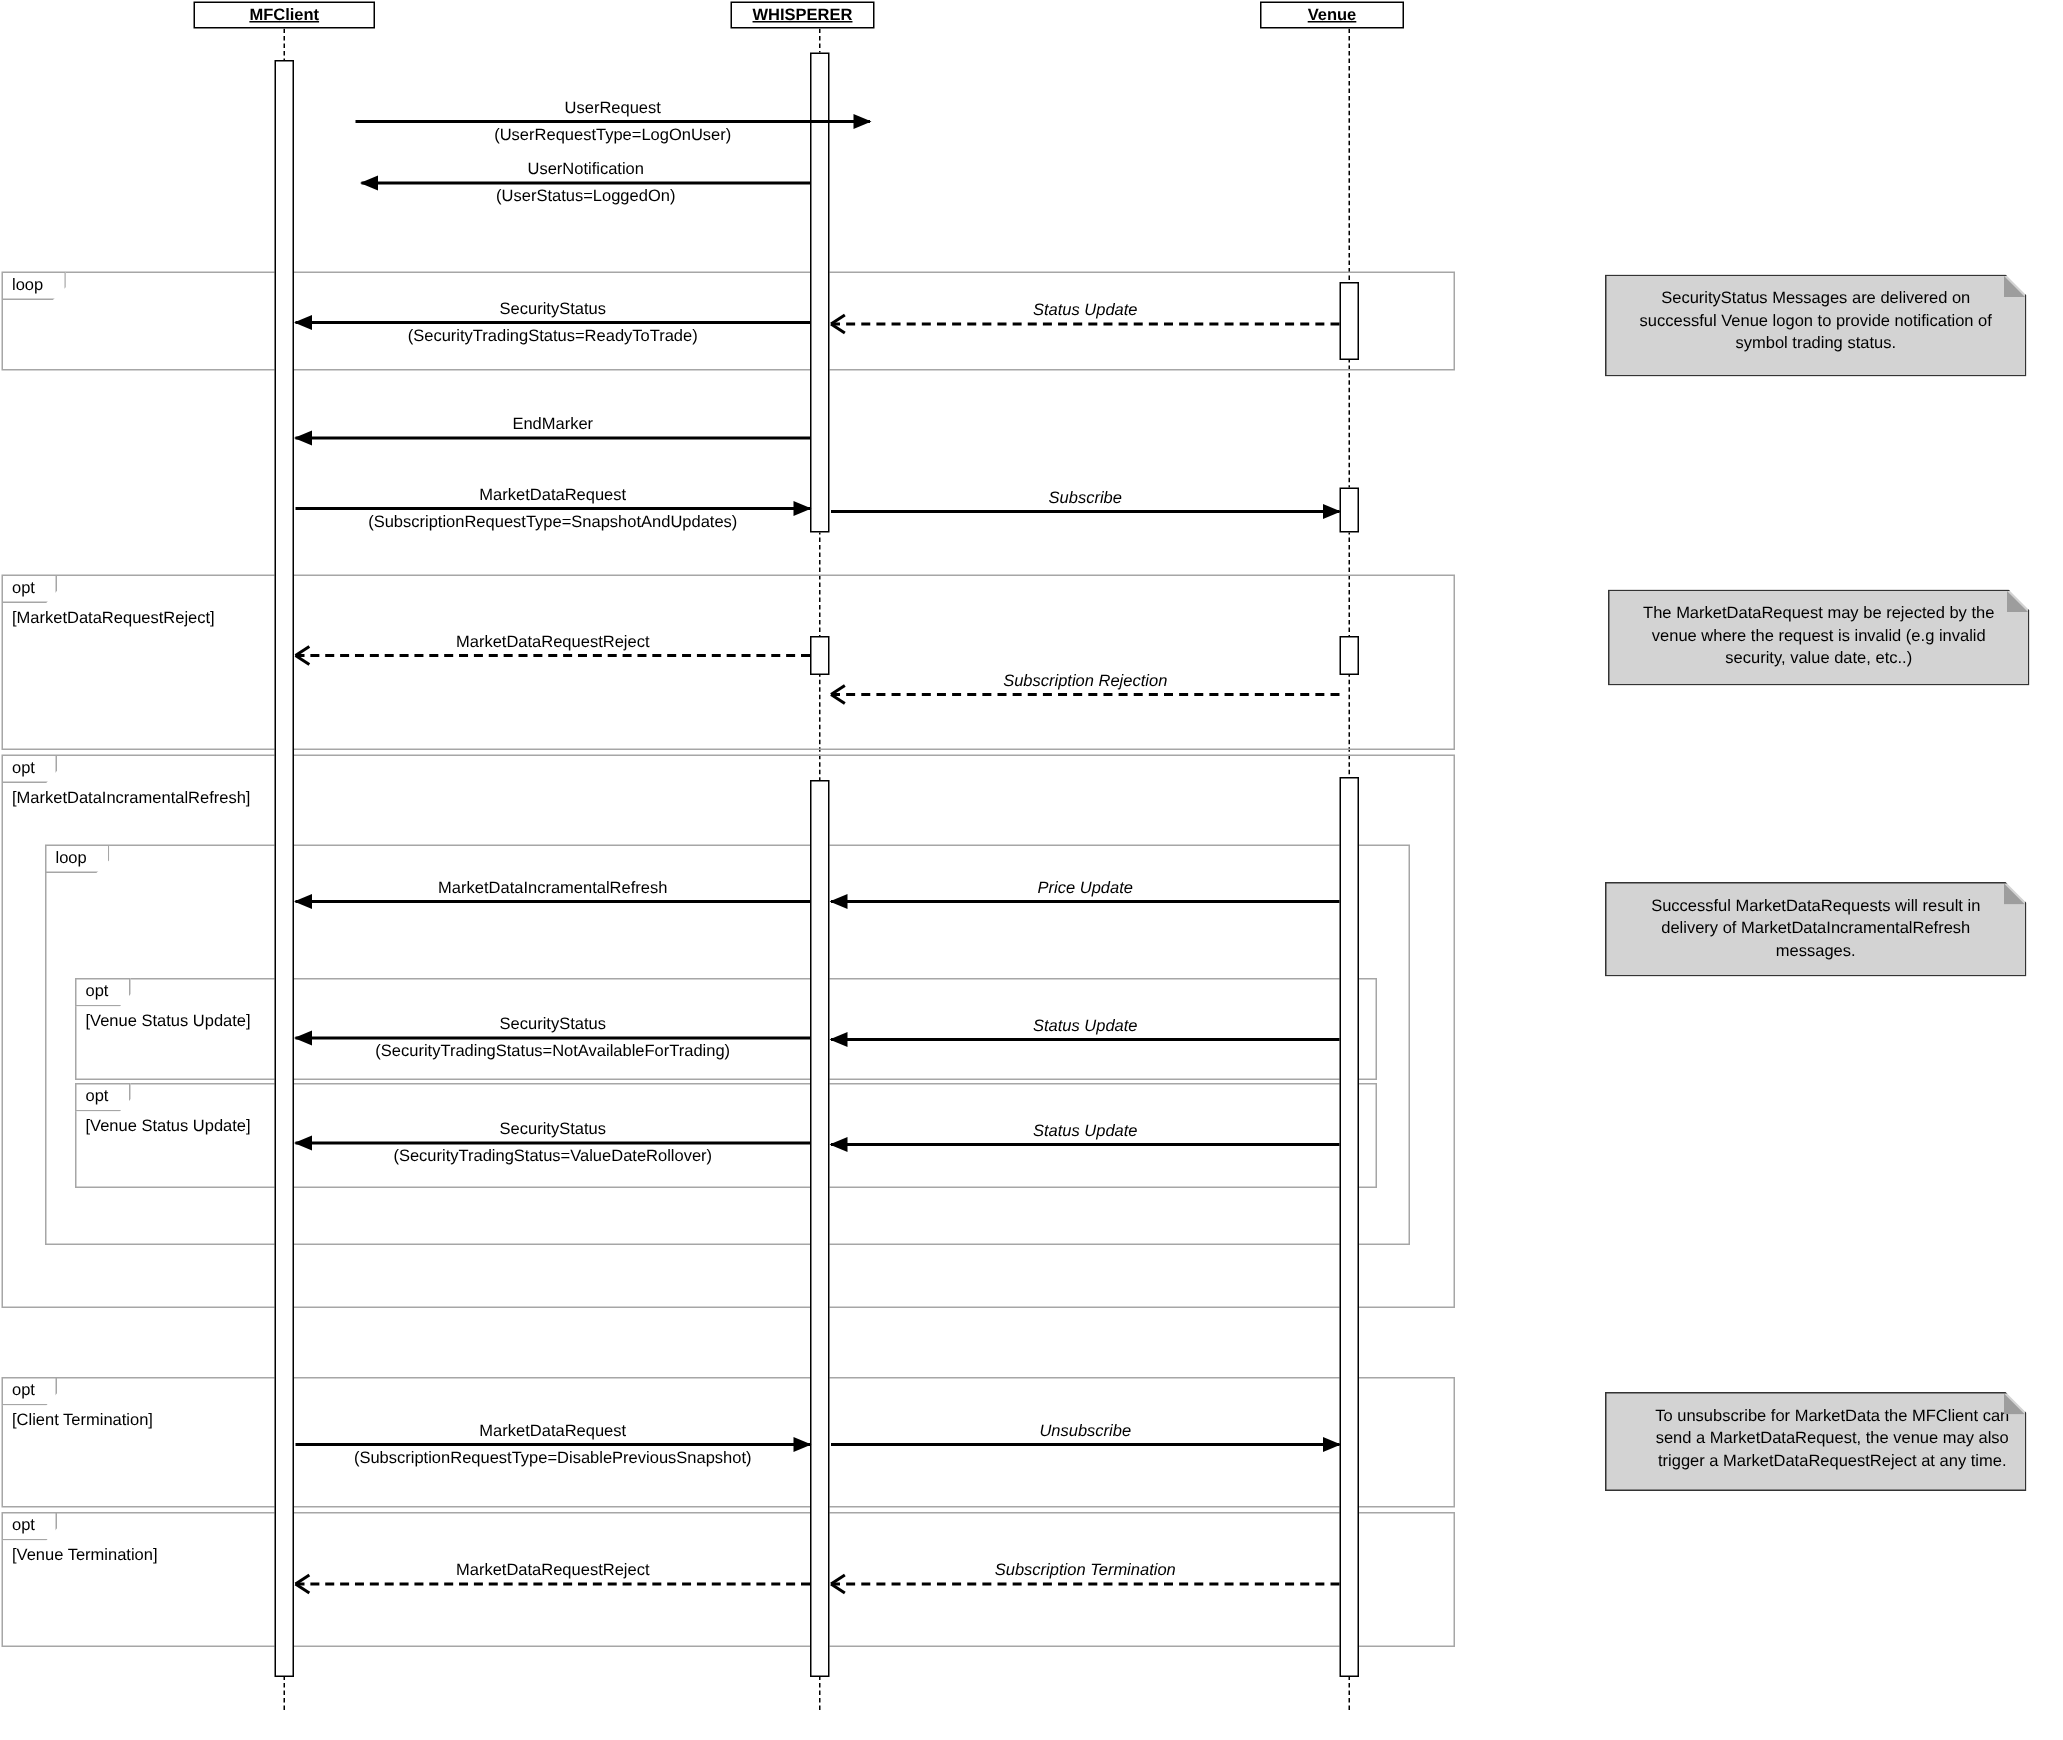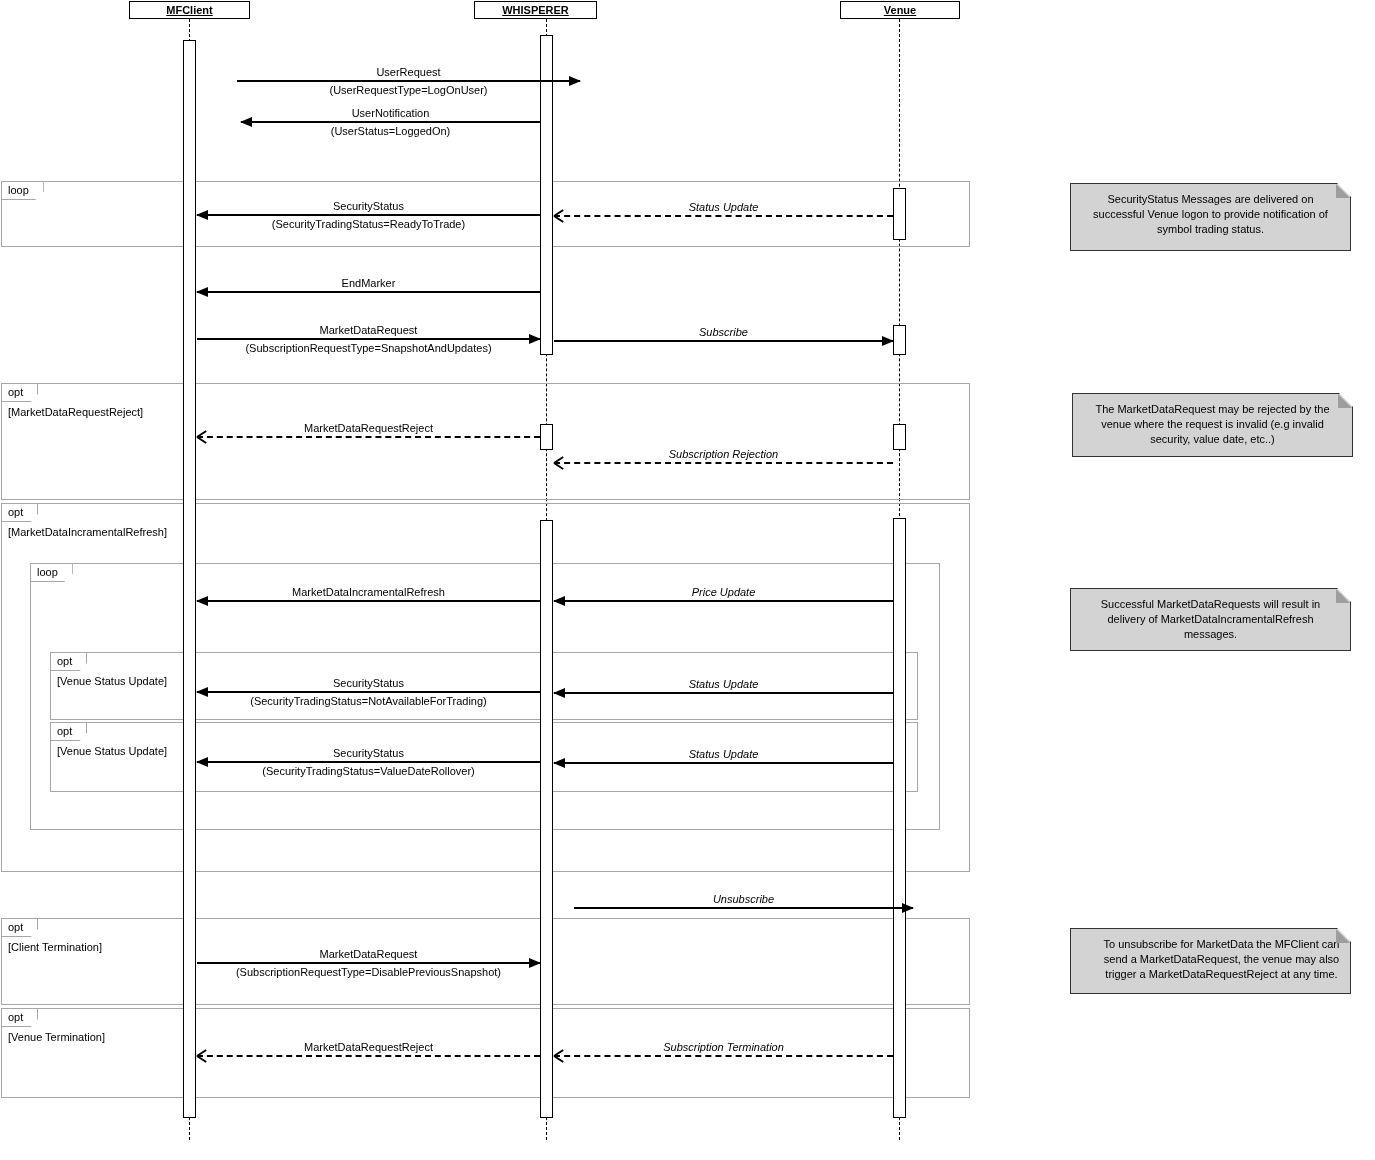--- a/index.html
+++ b/index.html
@@ -95,22 +95,22 @@
   <div class="activation" style="left:183px; top:40px;  height:1078px;"></div>
   <div class="activation" style="left:540px; top:35px;  height:320px;"></div>
   <div class="activation" style="left:540px; top:424px; height:26px;"></div>
   <div class="activation" style="left:540px; top:520px; height:598px;"></div>
   <div class="activation" style="left:893px; top:188px; height:52px;"></div>
   <div class="activation" style="left:893px; top:325px; height:30px;"></div>
   <div class="activation" style="left:893px; top:424px; height:26px;"></div>
   <div class="activation" style="left:893px; top:518px; height:600px;"></div>
 
   <div class="actor" style="left:129px; width:121px;">MFClient</div>
-  <div class="actor" style="left:474px; width:123px;text-align:right;">WHISPERER</div>
-  <div class="actor" style="left:840px; width:120px;">Venue</div>
+  <div class="actor" style="left:487px; width:96px;text-align:right;">WHISPERER</div>
+  <div class="actor" style="left:840px; width:96px;">Venue</div>
 
   <div class="msg solid" style="left:197px; top:65px; width:343px;margin-left:40px;">
     <div class="l1">UserRequest</div>
     <div class="line">
         <span class="head filled right"></span>
       </div>
     <div class="l2">(UserRequestType=LogOnUser)</div>
   </div>
 
   <div class="msg solid" style="left:197px; top:106px; width:343px;padding-left:44px;">
@@ -217,21 +217,21 @@
   </div>
 
   <div class="msg solid" style="left:197px; top:947px; width:343px;">
     <div class="l1">MarketDataRequest</div>
     <div class="line">
         <span class="head filled right"></span>
       </div>
     <div class="l2">(SubscriptionRequestType=DisablePreviousSnapshot)</div>
   </div>
 
-  <div class="msg solid italic" style="left:554px; top:892px; width:339px;margin-left:20px;">
+  <div class="msg solid italic" style="left:554px; top:947px; width:339px;">
     <div class="l1">Unsubscribe</div>
     <div class="line">
         <span class="head filled right"></span>
       </div>
   </div>
 
   <div class="msg dashed" style="left:197px; top:1040px; width:343px;">
     <div class="l1">MarketDataRequestReject</div>
     <div class="line">
         <span class="head open left"></span>

